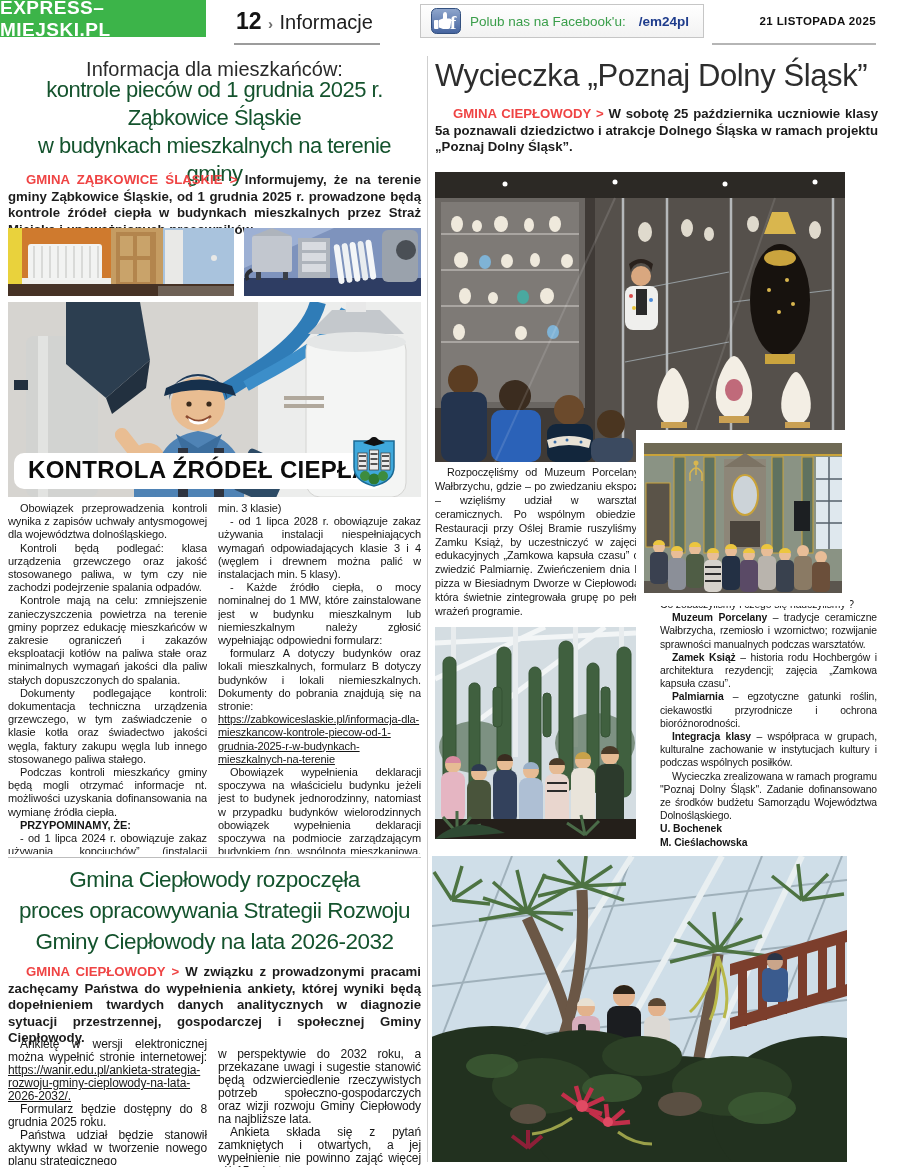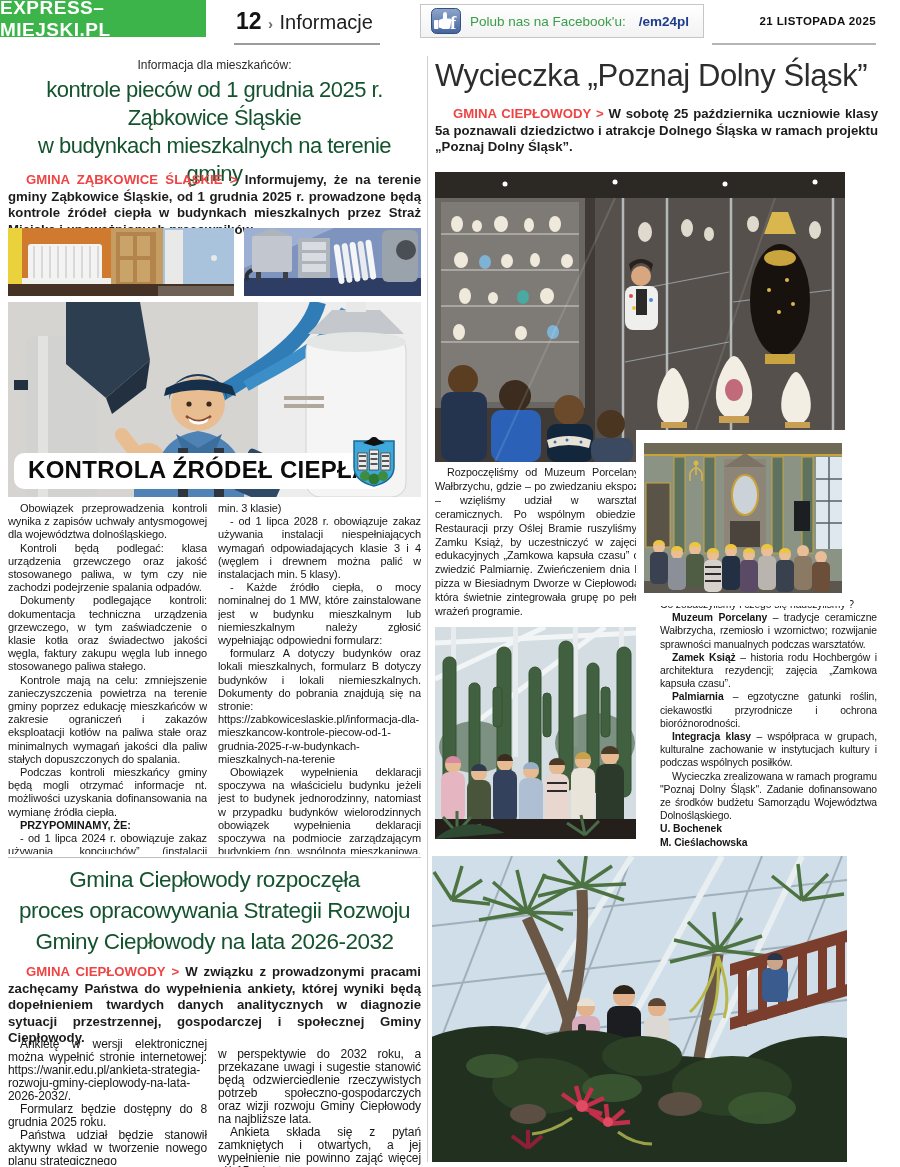--- a/index.html
+++ b/index.html
@@ -21,32 +21,32 @@
     background:linear-gradient(#ffffff,#f2f2f2); display:flex; align-items:center;
     gap:9px; padding:0 10px; cursor:pointer; }
   #fb .fbtxt { font-size:13.5px; color:#3a9e4a; white-space:nowrap; }
   #fb .fbhandle { font-size:13.5px; font-weight:bold; color:#1e3c8c; margin-left:4px; }
   #issue-date { left:700px; top:15px; width:176px; text-align:right; font-weight:bold;
     font-size:11.5px; letter-spacing:.4px; color:#111; }
   #date-line { left:712px; top:43px; width:164px; height:2px; background:#b5b5b5; }
   #vdiv { left:427px; top:56px; width:1px; height:1106px; background:#cfcfcf; }
 
   
-  .kicker { text-align:center; font-size:12px; color:#2a2a2a; }
+  .kicker { text-align:center; font-size:20px; color:#2a2a2a; }
   .headline { text-align:center; font-size:22px; line-height:28px;
     letter-spacing:-0.5px; color:#14532d; }
   .lead { font-size:13.2px; line-height:16.6px; font-weight:bold; text-align:justify;
     text-indent:18px; color:#1c1c1c; }
   .tag { color:#ef4444; }
   .bodytext p { font-size:11px; line-height:13.2px; text-align:justify;
     text-indent:12px; color:#161616; letter-spacing:-0.1px; }
   .bodytext p.noind { text-indent:0; }
   .bodytext p.b { font-weight:bold; }
   .sig { color:#3aab49; text-align:right; font-weight:bold; text-indent:0 !important; }
-  .url { cursor:pointer; }
+  .url { text-decoration:underline; cursor:pointer; }
   .photo { overflow:hidden; background:#888; }
   .photo svg { display:block; }
 
   
   #a1-kicker { left:8px; top:58px; width:413px; }
   #a1-title  { left:8px; top:76px; width:413px; }
   #a1-lead   { left:8px; top:172px; width:413px; }
   #a1-strip1 { left:8px;  top:228px; width:226px; height:68px; }
   #a1-strip2 { left:244px; top:228px; width:177px; height:68px; }
   #a1-photo  { left:8px; top:302px; width:413px; height:195px; }
@@ -239,22 +239,22 @@
         <circle cx="14" cy="41" r="5" fill="#3d8c3f"></circle>
           <circle cx="23" cy="44" r="5.5" fill="#2f7a33"></circle>
           <circle cx="32" cy="41" r="5" fill="#3d8c3f"></circle>
       </svg>
     </div>
   </div>
 
   <div class="abs bodytext" id="a1-col1">
     <p>Obowiązek przeprowadzenia kontroli wynika z zapisów uchwały antysmogowej dla województwa dolnośląskiego.</p>
     <p>Kontroli będą podlegać: klasa urządzenia grzewczego oraz jakość stosowanego paliwa, w tym czy nie zachodzi podejrzenie spalania odpadów.</p>
+    <p>Kontrole mają na celu: zmniejszenie zanieczyszczenia powietrza na terenie gminy poprzez edukację mieszkańców w zakresie ograniczeń i zakazów eksploatacji kotłów na paliwa stałe oraz minimalnych wymagań jakości dla paliw stałych dopuszczonych do spalania.</p>
     <p>Dokumenty podlegające kontroli: dokumentacja techniczna urządzenia grzewczego, w tym zaświadczenie o klasie kotła oraz świadectwo jakości węgla, faktury zakupu węgla lub innego stosowanego paliwa stałego.</p>
-    <p>Kontrole mają na celu: zmniejszenie zanieczyszczenia powietrza na terenie gminy poprzez edukację mieszkańców w zakresie ograniczeń i zakazów eksploatacji kotłów na paliwa stałe oraz minimalnych wymagań jakości dla paliw stałych dopuszczonych do spalania.</p>
     <p>Podczas kontroli mieszkańcy gminy będą mogli otrzymać informacje nt. możliwości uzyskania dofinansowania na wymianę źródła ciepła.</p>
     <p class="b">PRZYPOMINAMY, ŻE:</p>
     <p>- od 1 lipca 2024 r. obowiązuje zakaz używania „kopciuchów” (instalacji niespełniających wymagań odpowiadających</p>
   </div>
   <div class="abs bodytext" id="a1-col2">
     <p class="noind">min. 3 klasie)</p>
     <p>- od 1 lipca 2028 r. obowiązuje zakaz używania instalacji niespełniających wymagań odpowiadających klasie 3 i 4 (węglem i drewnem można palić w instalacjach min. 5 klasy).</p>
     <p>- Każde źródło ciepła, o mocy nominalnej do 1 MW, które zainstalowane jest w budynku mieszkalnym lub niemieszkalnym należy zgłosić wypełniając odpowiedni formularz:</p>
     <p><span>formularz A dotyczy budynków oraz lokali mieszkalnych, formularz B dotyczy budynków i lokali niemieszkalnych. Dokumenty do pobrania znajdują się na stronie:</span> <span class="url">https://zabkowiceslaskie.pl/informacja-dla-mieszkancow-kontrole-piecow-od-1-grudnia-2025-r-w-budynkach-mieszkalnych-na-terenie</span></p>
     <p>Obowiązek wypełnienia deklaracji spoczywa na właścicielu budynku jeżeli jest to budynek jednorodzinny, natomiast w przypadku budynków wielorodzinnych obowiązek wypełnienia deklaracji spoczywa na podmiocie zarządzającym budynkiem (np. wspólnota mieszkaniowa, spółdzielnia mieszkaniowa, podmiot administrujący obiektem lub jego właściciel).</p>

